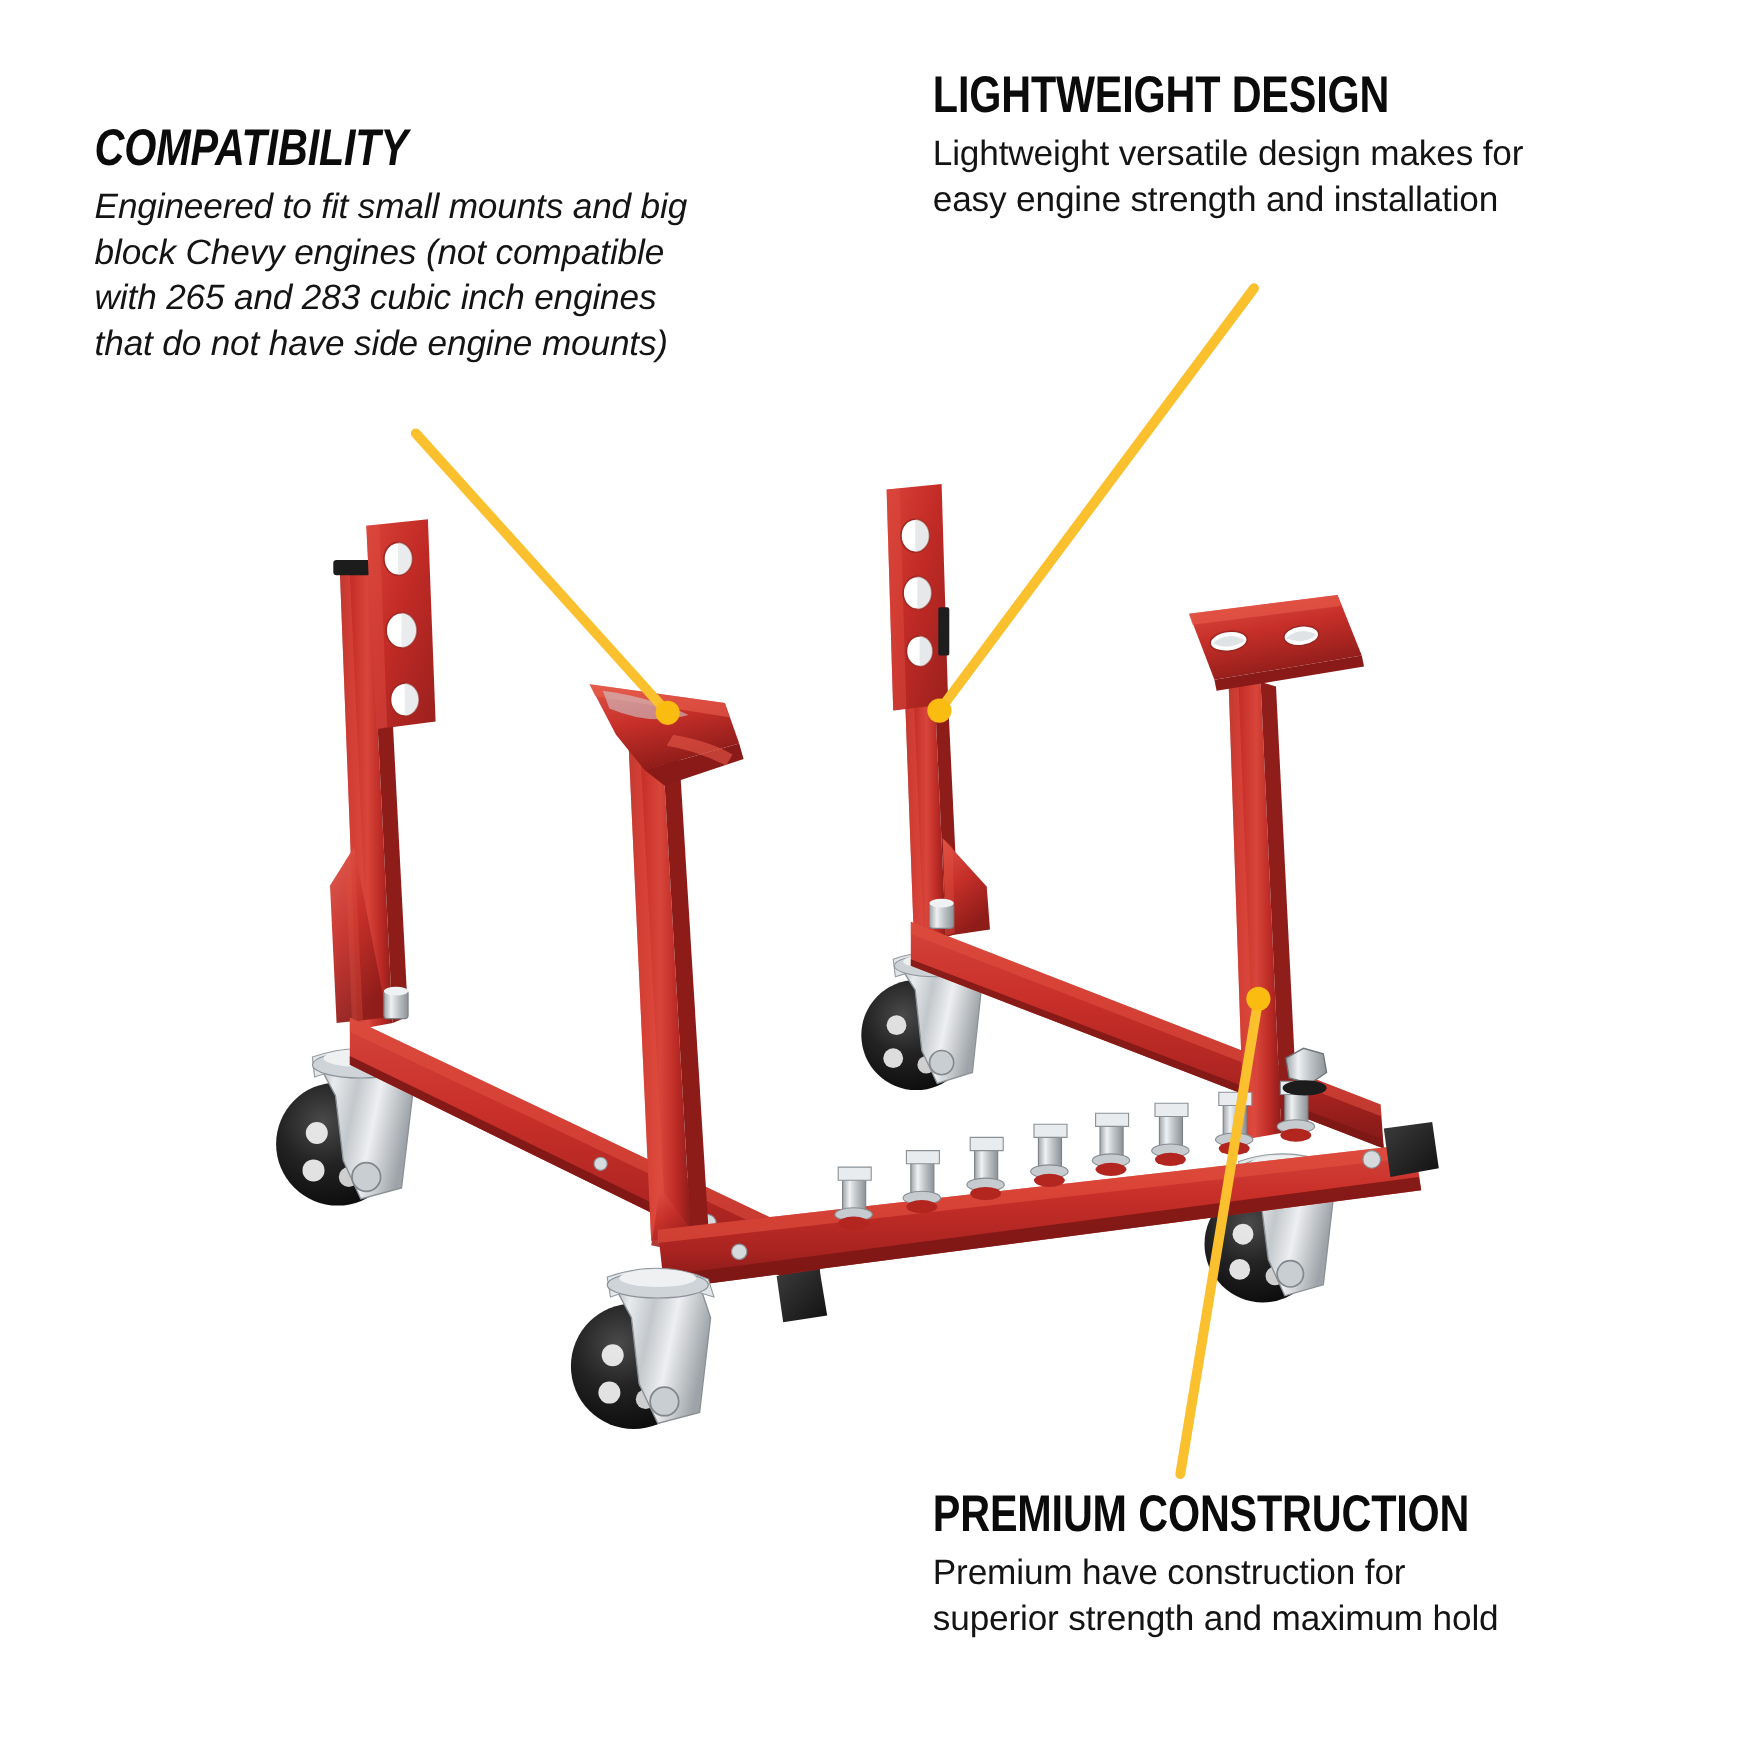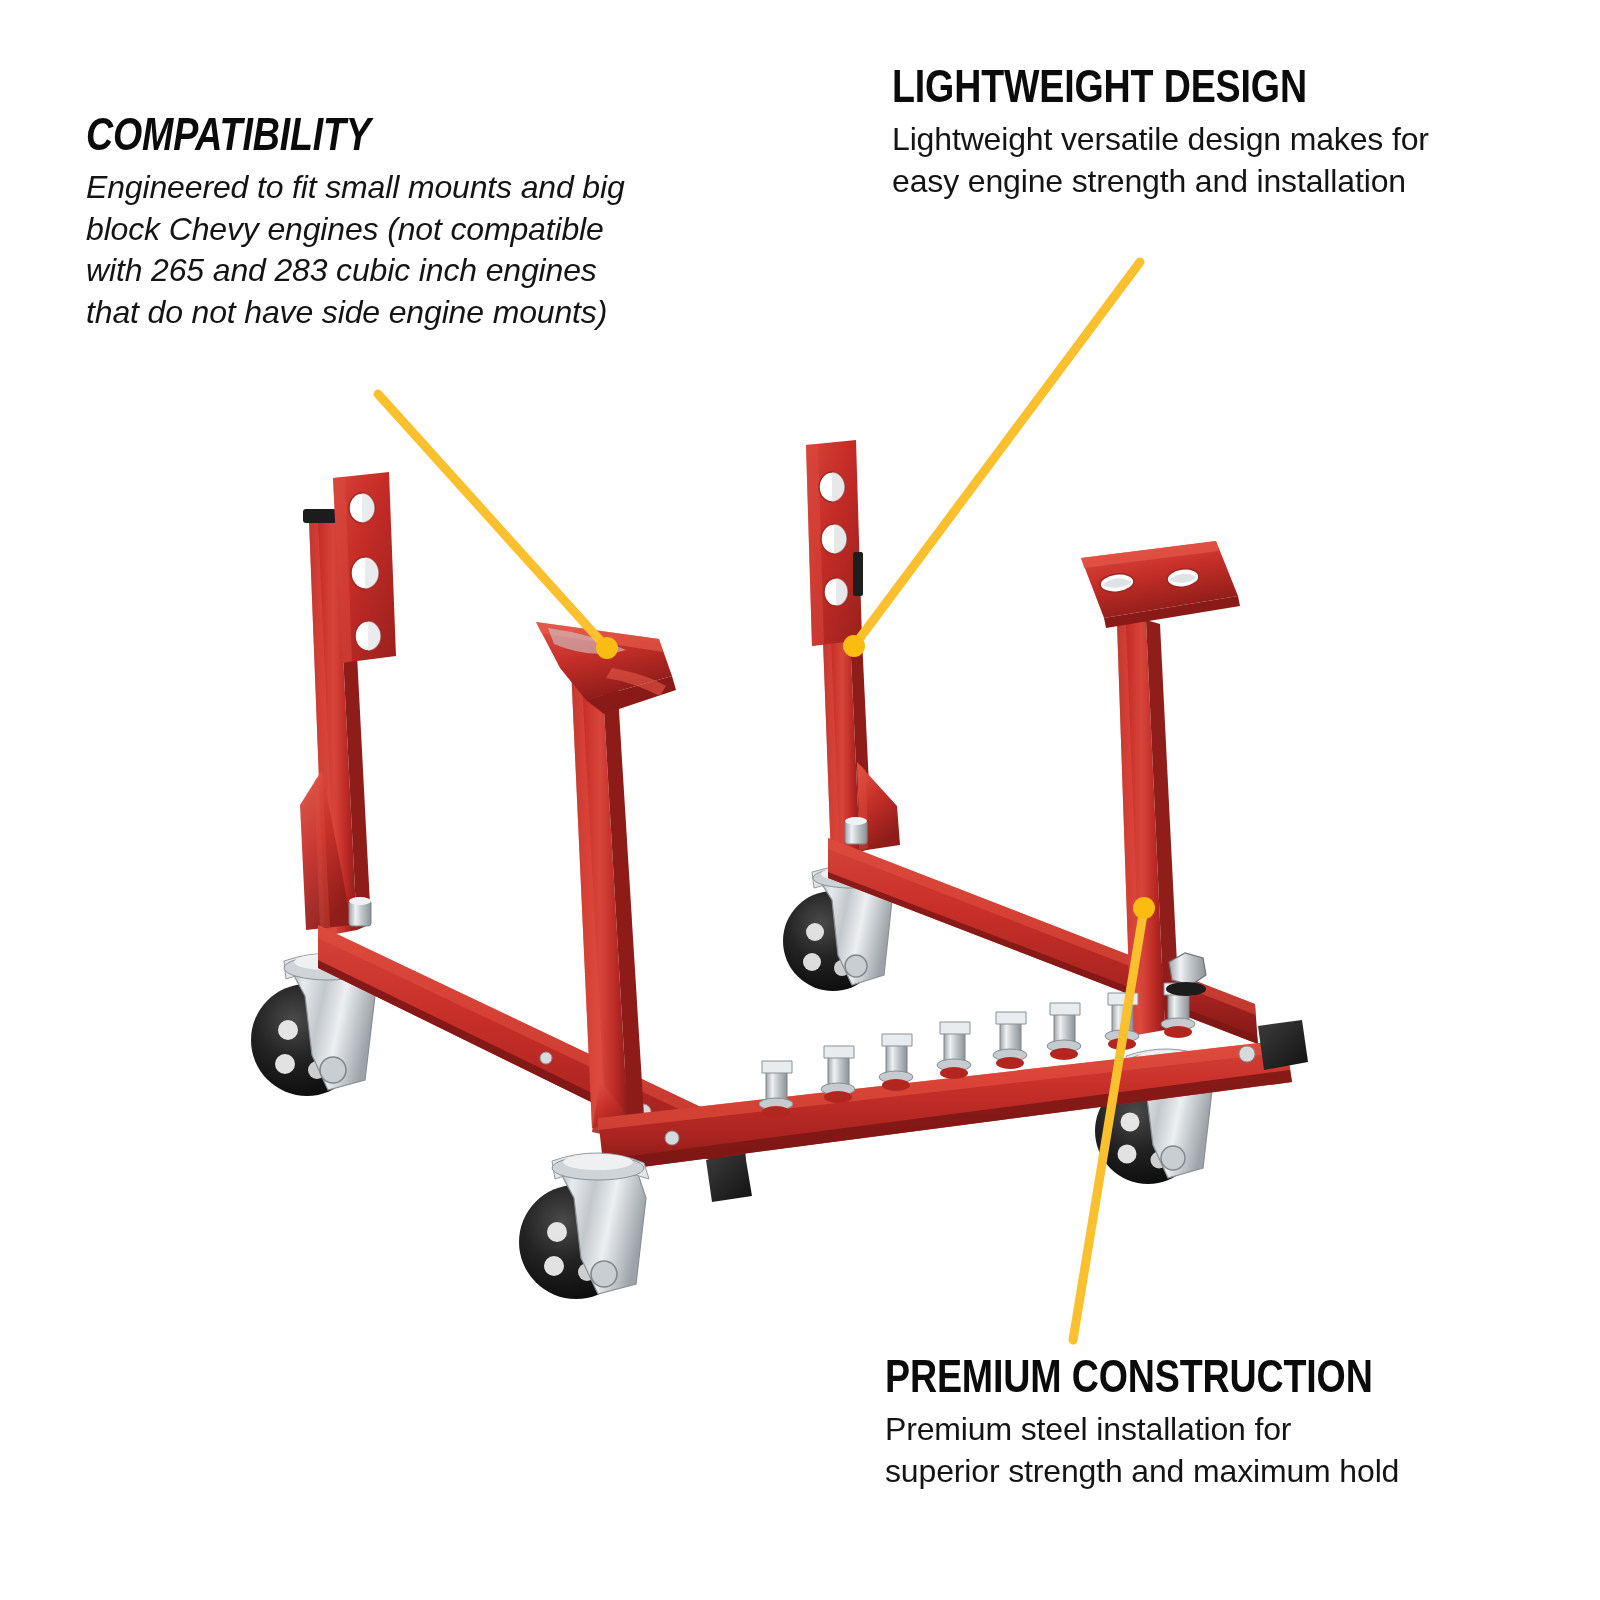--- a/index.html
+++ b/index.html
@@ -45,22 +45,22 @@
     color: #141414;
     margin: 0;
     letter-spacing: -0.15px;
   }
   .callout-body span.ln {
     display: block;
     white-space: nowrap;
   }
 
   #callout-compatibility { left: 86px;  top: 110px;  width: 660px; font-style: italic; }
-  #callout-lightweight   { left: 892px; top: 62px;   width: 700px; }
-  #callout-premium       { left: 848px; top: 1352px; width: 700px; margin-left: 37px; }
+  #callout-lightweight   { left: 848px; top: 62px;   width: 700px; }
+  #callout-premium       { left: 848px; top: 1352px; width: 700px; }
 
   
   #product-svg, #leader-svg {
     position: absolute;
     left: 0;
     top: 0;
     width: 1600px;
     height: 1600px;
     display: block;
   }
@@ -366,18 +366,18 @@
     <h2 class="callout-title">LIGHTWEIGHT DESIGN</h2>
     <p class="callout-body">
       <span class="ln">Lightweight versatile design makes for</span>
       <span class="ln">easy engine strength and installation</span>
     </p>
   </div>
 
   <div class="callout" id="callout-premium">
     <h2 class="callout-title">PREMIUM CONSTRUCTION</h2>
     <p class="callout-body">
-      <span class="ln">Premium steel installation for</span>
+      <span class="ln">Premium have construction for</span>
       <span class="ln">superior strength and maximum hold</span>
     </p>
   </div>
 
 </div>
 
 </body></html>

